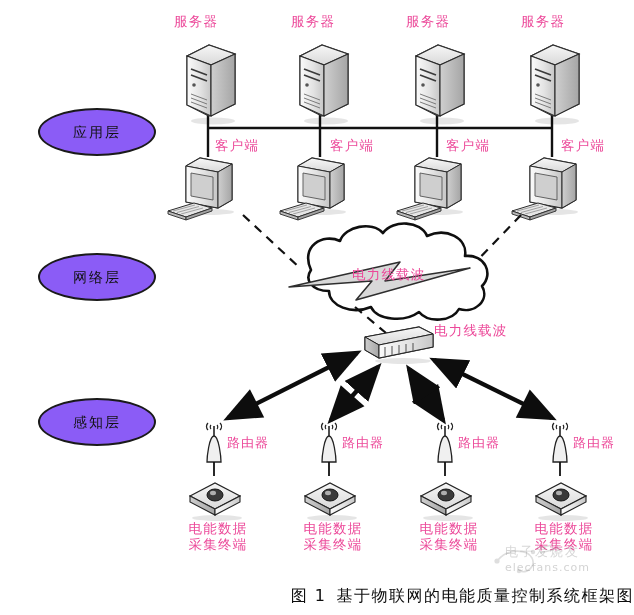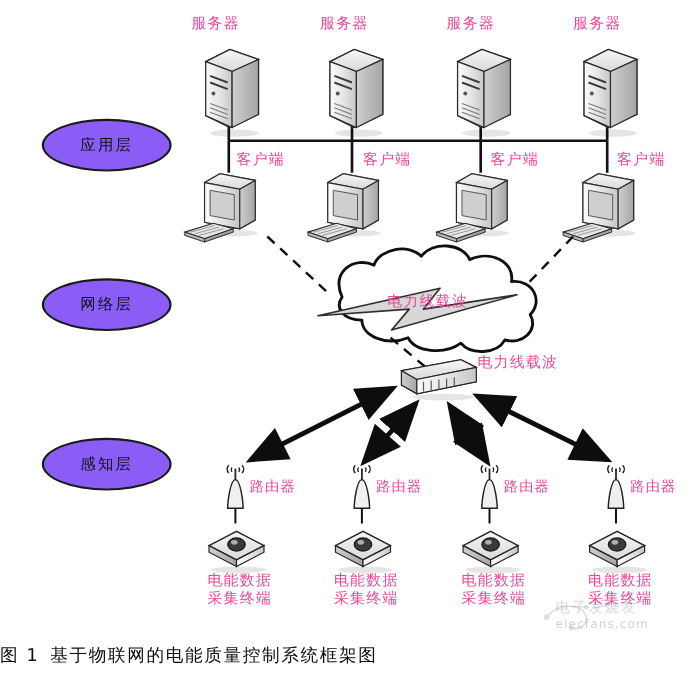--- a/index.html
+++ b/index.html
@@ -46,21 +46,21 @@
   }
   .layer-tag span {
     font-size: 14px;
     letter-spacing: 2px;
     color: #121212;
   }
 
   
   #figure-caption {
     width: 634px;
-    text-align: left;
+    text-align: right;
     font-size: 16px;
     letter-spacing: 1.5px;
     color: #0d0d0d;
   }
   #figure-caption .cap-num { margin-right: 10px; }
 
   
   #watermark {
     opacity: 0.30;
     pointer-events: none;

